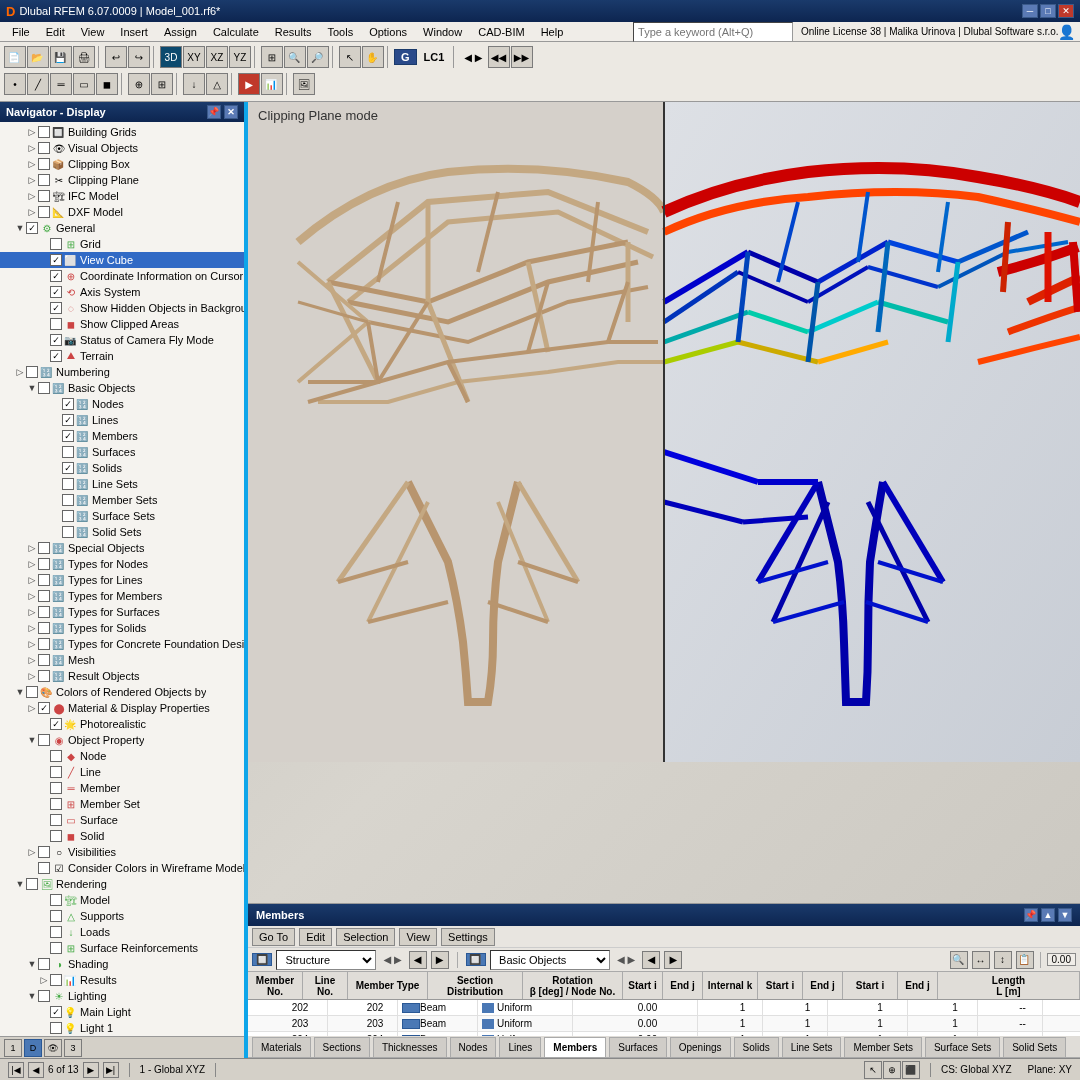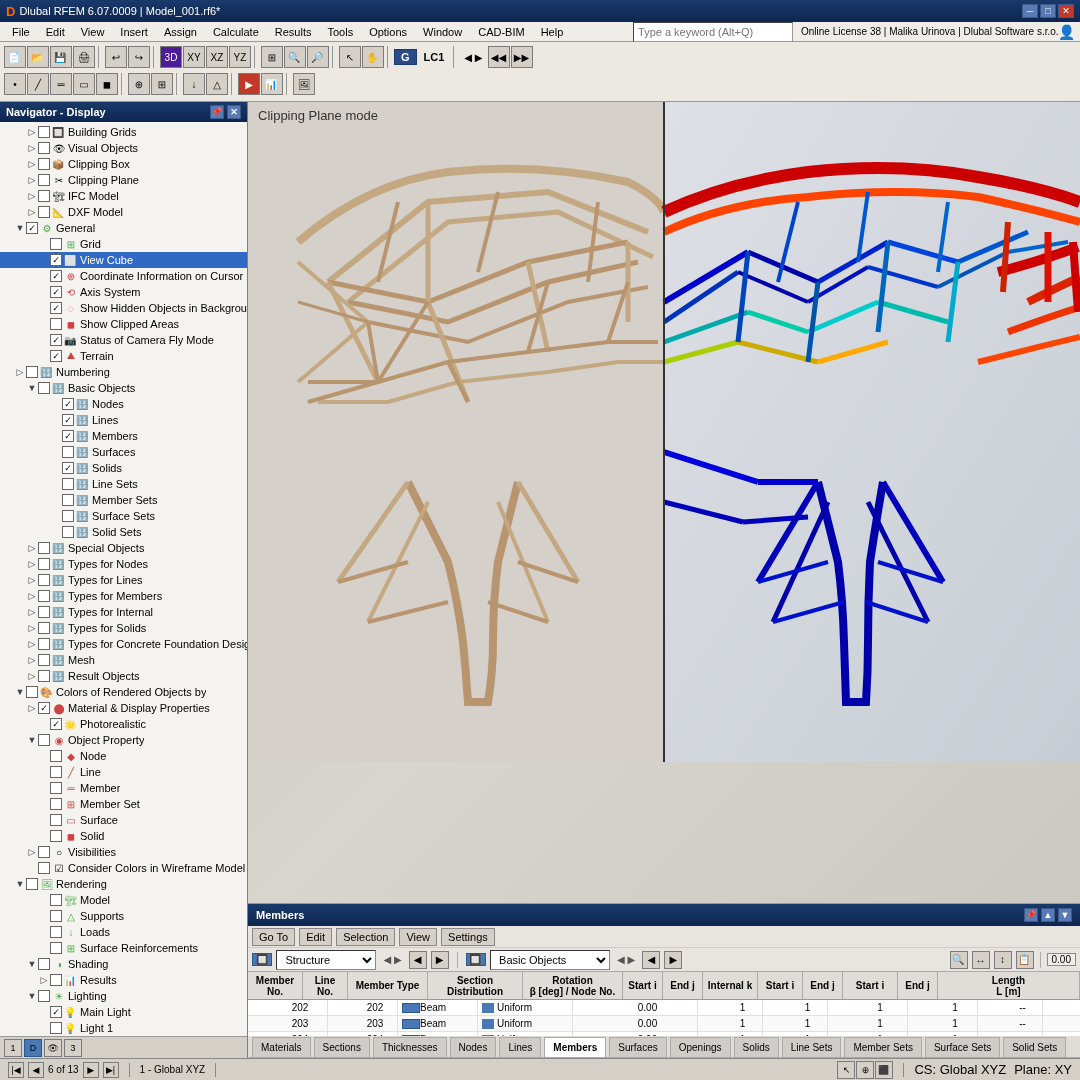--- a/index.html
+++ b/index.html
@@ -21,21 +21,21 @@
     .toolbar-row { display: flex; align-items: center; gap: 1px; height: 26px; }
     .tb-btn { width: 22px; height: 22px; background: #d4d0c8; border: 1px solid #7b7b7b; display: flex; align-items: center; justify-content: center; font-size: 10px; cursor: pointer; flex-shrink: 0; }
     .tb-separator { width: 4px; height: 22px; border-left: 1px solid #999; margin: 0 2px; }
     .lc-badge { background: #2a4a8a; color: #fff; padding: 1px 6px; font-size: 11px; font-weight: bold; border: 1px solid #1a3a6b; }
     .search-box { height: 20px; width: 160px; border: 1px inset #999; padding: 0 4px; font-size: 11px; background: #fff; }
 
     
     #main-layout { display: flex; height: calc(1080px - 102px - 22px); }
 
     
-    #left-panel { width: 248px; flex-shrink: 0; display: flex; flex-direction: column; background: #f5f3ef; border-right: 1px solid #0ea5e9; }
+    #left-panel { width: 248px; flex-shrink: 0; display: flex; flex-direction: column; background: #f5f3ef; border-right: 4px solid #0ea5e9; }
     #nav-header { height: 20px; background: linear-gradient(to bottom, #1a3a6b, #0d2550); color: #fff; display: flex; align-items: center; justify-content: space-between; padding: 0 6px; font-size: 11px; font-weight: bold; flex-shrink: 0; }
     #nav-header .nav-controls { display: flex; gap: 3px; }
     #nav-header .nav-ctrl-btn { width: 14px; height: 14px; background: #5a7ab5; border: 1px solid #3a5a8a; display: flex; align-items: center; justify-content: center; font-size: 9px; color: #fff; cursor: pointer; }
 
     #nav-tree { flex: 1; overflow-y: auto; padding: 2px 0; }
     .tree-item { display: flex; align-items: center; height: 16px; padding-left: 4px; cursor: pointer; white-space: nowrap; }
     .tree-item.selected { background: #316ac5; color: #fff; }
     .tree-item.selected * { color: #fff; }
     .expander { width: 12px; height: 12px; display: flex; align-items: center; justify-content: center; flex-shrink: 0; font-size: 9px; color: #444; }
     .tree-icon { width: 14px; height: 14px; display: flex; align-items: center; justify-content: center; flex-shrink: 0; font-size: 10px; margin-right: 2px; }
@@ -136,21 +136,21 @@
 <div id="toolbar-area">
   <div class="toolbar-row">
     <div class="tb-btn">📄</div>
     <div class="tb-btn">📂</div>
     <div class="tb-btn">💾</div>
     <div class="tb-btn">🖨</div>
     <div class="tb-separator"></div>
     <div class="tb-btn">↩</div>
     <div class="tb-btn">↪</div>
     <div class="tb-separator"></div>
-    <div class="tb-btn" style="background:#4c1d95;color:#fff;">3D</div>
+    <div class="tb-btn" style="background:#0c4a6e;color:#fff;">3D</div>
     <div class="tb-btn">XY</div>
     <div class="tb-btn">XZ</div>
     <div class="tb-btn">YZ</div>
     <div class="tb-separator"></div>
     <div class="tb-btn">⊞</div>
     <div class="tb-btn">🔍</div>
     <div class="tb-btn">🔎</div>
     <div class="tb-separator"></div>
     <div class="tb-btn">↖</div>
     <div class="tb-btn">✋</div>
@@ -375,21 +375,21 @@
       <div class="tree-item indent-2">
         <span class="expander">▷</span>
         <span class="checkbox"></span>
         <span class="tree-icon">🔢</span>
         <span class="tree-label">Types for Members</span>
       </div>
       <div class="tree-item indent-2">
         <span class="expander">▷</span>
         <span class="checkbox"></span>
         <span class="tree-icon">🔢</span>
-        <span class="tree-label">Types for Internal</span>
+        <span class="tree-label">Types for Surfaces</span>
       </div>
       <div class="tree-item indent-2">
         <span class="expander">▷</span>
         <span class="checkbox"></span>
         <span class="tree-icon">🔢</span>
         <span class="tree-label">Types for Solids</span>
       </div>
       <div class="tree-item indent-2">
         <span class="expander">▷</span>
         <span class="checkbox"></span>
@@ -839,17 +839,17 @@
   </div>
   <div class="status-separator"></div>
   <div style="flex:1;"></div>
 
   <div style="display:flex;gap:1px;align-items:center;">
     <div class="tb-btn" style="width:18px;height:18px;font-size:9px;">↖</div>
     <div class="tb-btn" style="width:18px;height:18px;font-size:9px;">⊕</div>
     <div class="tb-btn" style="width:18px;height:18px;font-size:9px;">⬛</div>
   </div>
   <div class="status-separator"></div>
-  <div style="display:flex;gap:8px;font-size:13px;">
+  <div style="display:flex;gap:16px;font-size:10px;">
     <span>CS: Global XYZ</span>
     <span>Plane: XY</span>
   </div>
 </div>
 
 </body></html>

